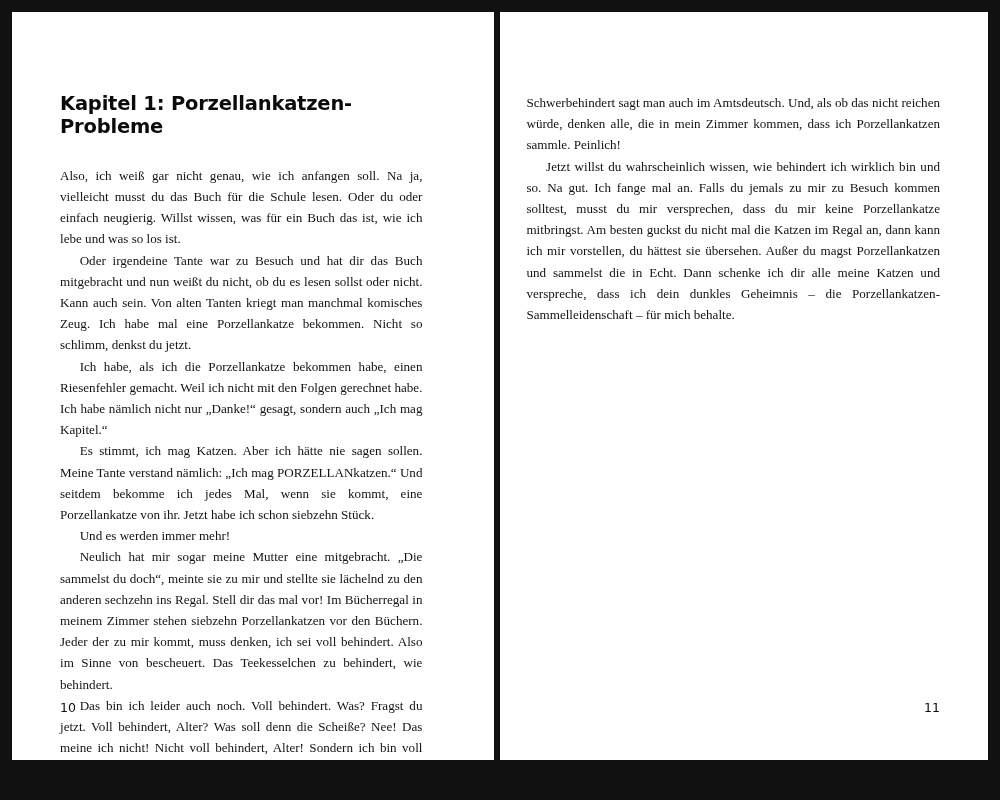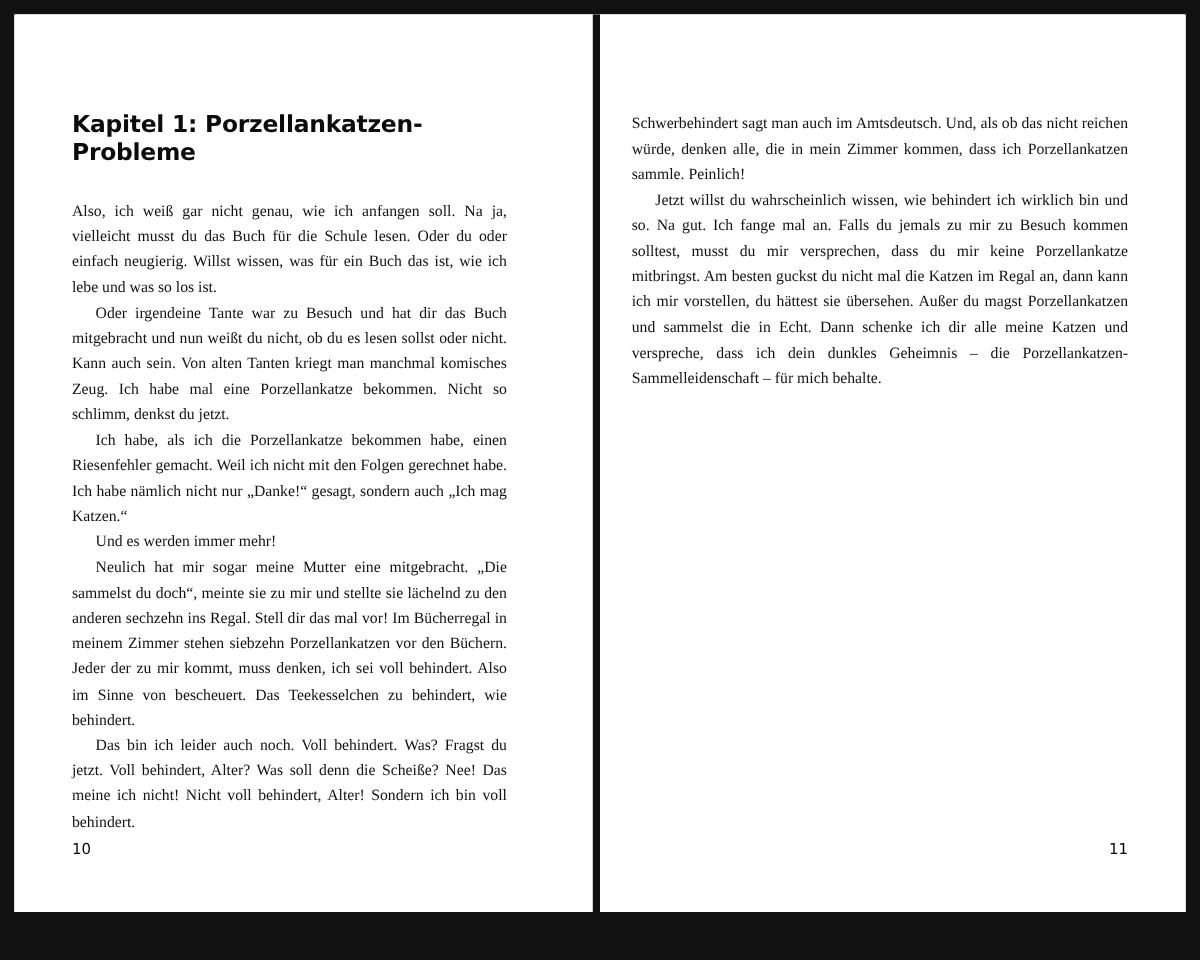--- a/index.html
+++ b/index.html
@@ -94,21 +94,22 @@
 <div class="page-root">
   <div class="book-frame"></div>
 
   <div class="spread">
 
     <div class="page page-left">
       <h1 class="chapter-title">Kapitel 1: Porzellankatzen-Probleme</h1>
       <div class="body-text">
         <p>Also, ich weiß gar nicht genau, wie ich anfangen soll. Na ja, vielleicht musst du das Buch für die Schule lesen. Oder du oder einfach neugierig. Willst wissen, was für ein Buch das ist, wie ich lebe und was so los ist.</p>
         <p>Oder irgendeine Tante war zu Besuch und hat dir das Buch mitgebracht und nun weißt du nicht, ob du es lesen sollst oder nicht. Kann auch sein. Von alten Tanten kriegt man manchmal komisches Zeug. Ich habe mal eine Porzellankatze bekommen. Nicht so schlimm, denkst du jetzt.</p>
-        <p>Ich habe, als ich die Porzellankatze bekommen habe, einen Riesenfehler gemacht. Weil ich nicht mit den Folgen gerechnet habe. Ich habe nämlich nicht nur „Danke!“ gesagt, sondern auch „Ich mag Katzen.“</p>
+        <p>Ich habe, als ich die Porzellankatze bekommen habe, einen Riesenfehler gemacht. Weil ich nicht mit den Folgen gerechnet habe. Ich habe nämlich nicht nur „Danke!“ gesagt, sondern auch „Ich mag Kapitel.“</p>
+        <p>Es stimmt, ich mag Katzen. Aber ich hätte nie sagen sollen. Meine Tante verstand nämlich: „Ich mag PORZELLANkatzen.“ Und seitdem bekomme ich jedes Mal, wenn sie kommt, eine Porzellankatze von ihr. Jetzt habe ich schon siebzehn Stück.</p>
         <p>Und es werden immer mehr!</p>
         <p>Neulich hat mir sogar meine Mutter eine mitgebracht. „Die sammelst du doch“, meinte sie zu mir und stellte sie lächelnd zu den anderen sechzehn ins Regal. Stell dir das mal vor! Im Bücherregal in meinem Zimmer stehen siebzehn Porzellankatzen vor den Büchern. Jeder der zu mir kommt, muss denken, ich sei voll behindert. Also im Sinne von bescheuert. Das Teekesselchen zu behindert, wie behindert.</p>
         <p>Das bin ich leider auch noch. Voll behindert. Was? Fragst du jetzt. Voll behindert, Alter? Was soll denn die Scheiße? Nee! Das meine ich nicht! Nicht voll behindert, Alter! Sondern ich bin voll behindert.</p>
       </div>
       <div class="page-number">10</div>
     </div>
 
     <div class="page page-right">
       <div class="body-text">
         <p>Schwerbehindert sagt man auch im Amtsdeutsch. Und, als ob das nicht reichen würde, denken alle, die in mein Zimmer kommen, dass ich Porzellankatzen sammle. Peinlich!</p>

